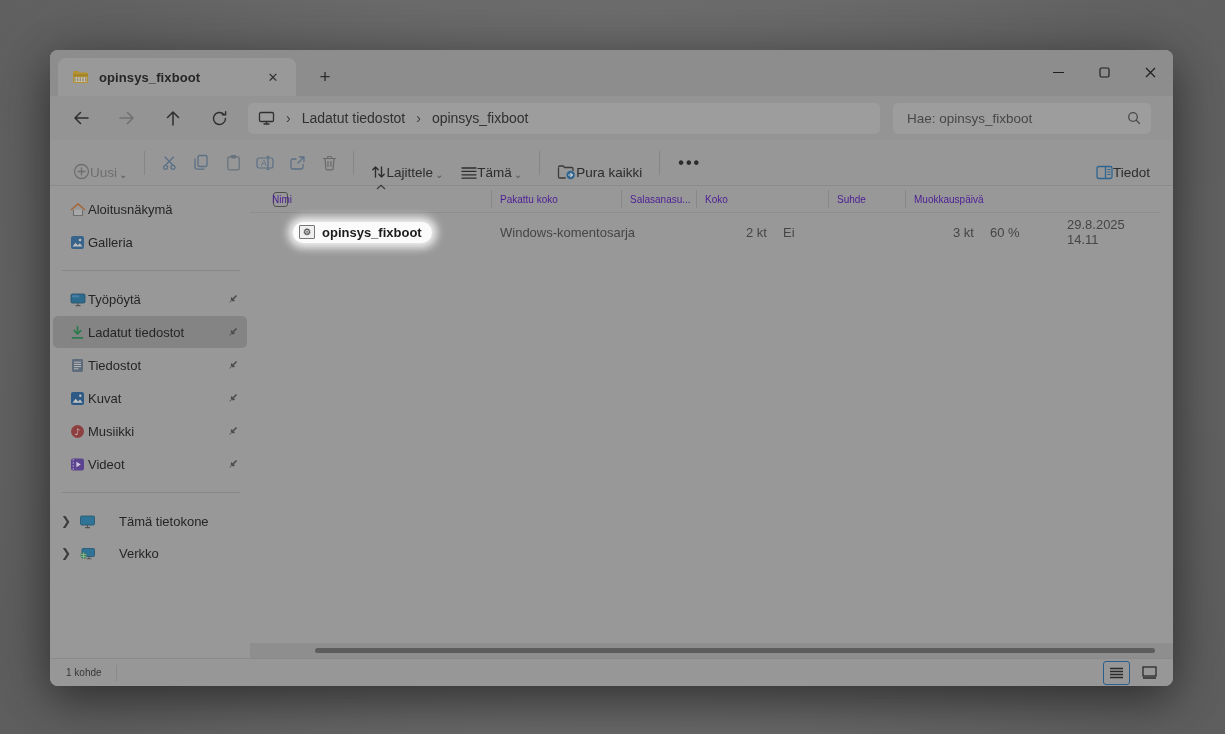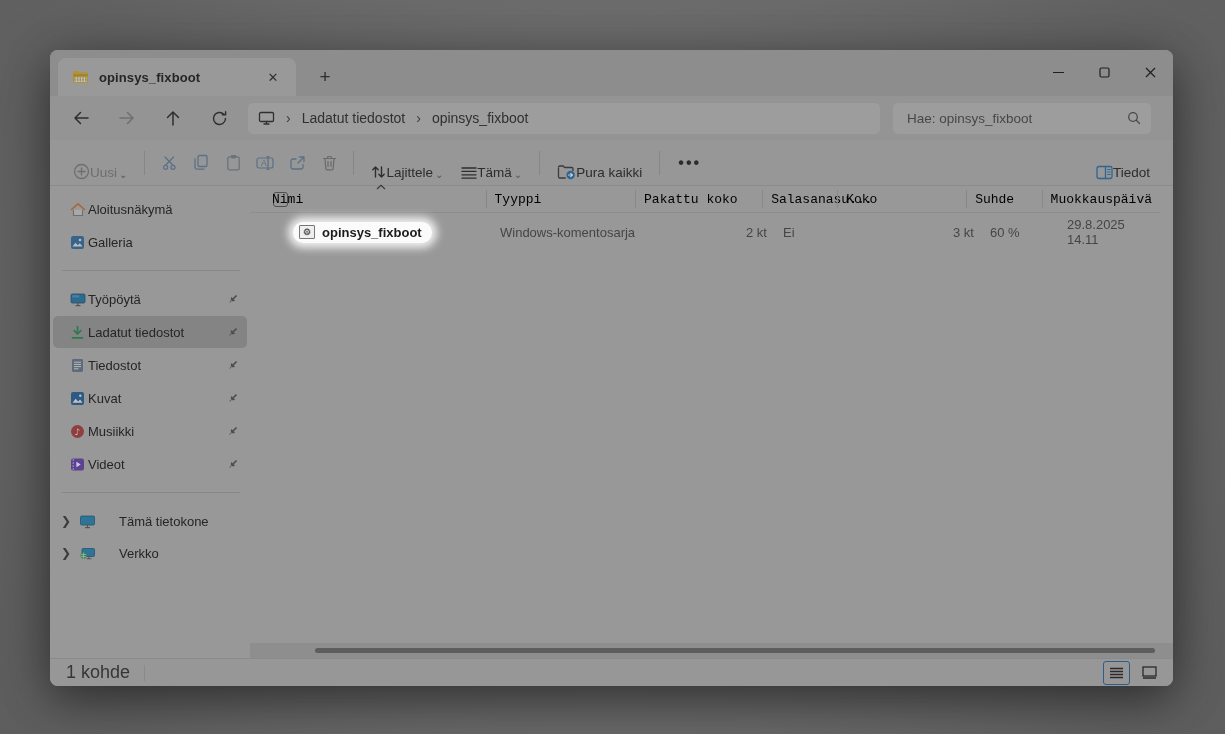--- a/index.html
+++ b/index.html
@@ -76,21 +76,21 @@
   .side-item.selected { background:#848484; }
   .side-divider { height:1px; background:#878787; margin:12px 10px 12px 12px; }
   .side-tree { display:flex; align-items:center; height:32px; padding:0 8px 0 8px; font-size:13px; color:#252525; }
   .tree-chev { width:16px; text-align:center; color:#3c3c3c; font-size:12px; }
   .side-tree .icon16 { width:18px; margin-left:4px; display:flex; justify-content:center; }
   .side-tree .lbl { margin-left:23px; }
   .pin { color:#4c4c4c; }
 
   
   .content { position:absolute; left:200px; top:0; right:13px; bottom:0; }
-  .hdr-row { position:relative; display:flex; height:27px; align-items:center; border-bottom:1px solid #8d8d8d; font-size:13px; color:#000000;font-family:Liberation Mono, monospace; }
+  .hdr-row { position:relative; display:flex; height:27px; align-items:center; border-bottom:1px solid #8d8d8d; font-size:10px; color:#4c1d95; }
   .hcell { position:relative; height:100%; display:flex; align-items:center; padding:0 8px; }
   .hcell .vline { position:absolute; right:0; top:4px; height:18px; width:1px; background:#888888; }
   .c-name { width:242px; padding-left:22px; }
   .c-type { width:153px; }
   .c-packed { width:130px; }
   .c-pass { width:75px; }
   .c-size { width:132px; }
   .c-ratio { width:77px; }
   .c-mod { flex:1; }
   .hdr-check { position:absolute; left:23px; top:6px; width:15px; height:15px; border:1.5px solid #4f4f4f; border-radius:3px; background:transparent; }
@@ -107,21 +107,21 @@
   }
   .bat-icon { width:16px; height:14px; background:#efefef; border:1px solid #777;
     display:flex; align-items:center; justify-content:center; font-size:9px; color:#555; border-radius:1px; }
 
   
   .hscroll-band { position:absolute; left:200px; right:0; bottom:0; height:15px; background:#8e8e8e; }
   .hscroll-thumb { position:absolute; left:65px; top:5px; width:840px; height:5px; background:#5d5d5d; border-radius:3px; }
 
   
   .statusbar { position:absolute; left:0; right:0; bottom:0; height:28px; background:#979797;
-    border-top:1px solid #8a8a8a; display:flex; align-items:center; font-size:18px; color:#363636; }
+    border-top:1px solid #8a8a8a; display:flex; align-items:center; font-size:10px; color:#363636; }
   .status-count { padding:0 14px 0 16px; }
   .status-sep { width:1px; height:16px; background:#8a8a8a; }
   .viewtoggles { margin-left:auto; display:flex; align-items:center; gap:6px; padding-right:10px; }
   .vbtn { width:27px; height:24px; display:flex; align-items:center; justify-content:center; border-radius:3px; }
   .vbtn.active { border:1.5px solid #2b5e8c; }
 </style>
 </head>
 <body>
 
 <div class="window">
@@ -469,24 +469,20 @@
     <div class="content">
       <div class="hdr-row">
         <span class="hdr-check"></span>
         <span class="sort-ind">
           <svg width="10" height="6" viewBox="0 0 10 6">
               <path d="M1 5l4-3.6L9 5" fill="none" stroke="#3a3a3a" stroke-width="1.2"></path>
             </svg>
         </span>
         <div class="hcell c-name">
             <span>Nimi</span>
-            <span class="vline"></span>
-          </div>
-        <div class="hcell c-type">
-            <span>Tyyppi</span>
             <span class="vline"></span>
           </div>
         <div class="hcell c-packed">
             <span>Pakattu koko</span>
             <span class="vline"></span>
           </div>
         <div class="hcell c-pass">
             <span>Salasanasu...</span>
             <span class="vline"></span>
           </div>

